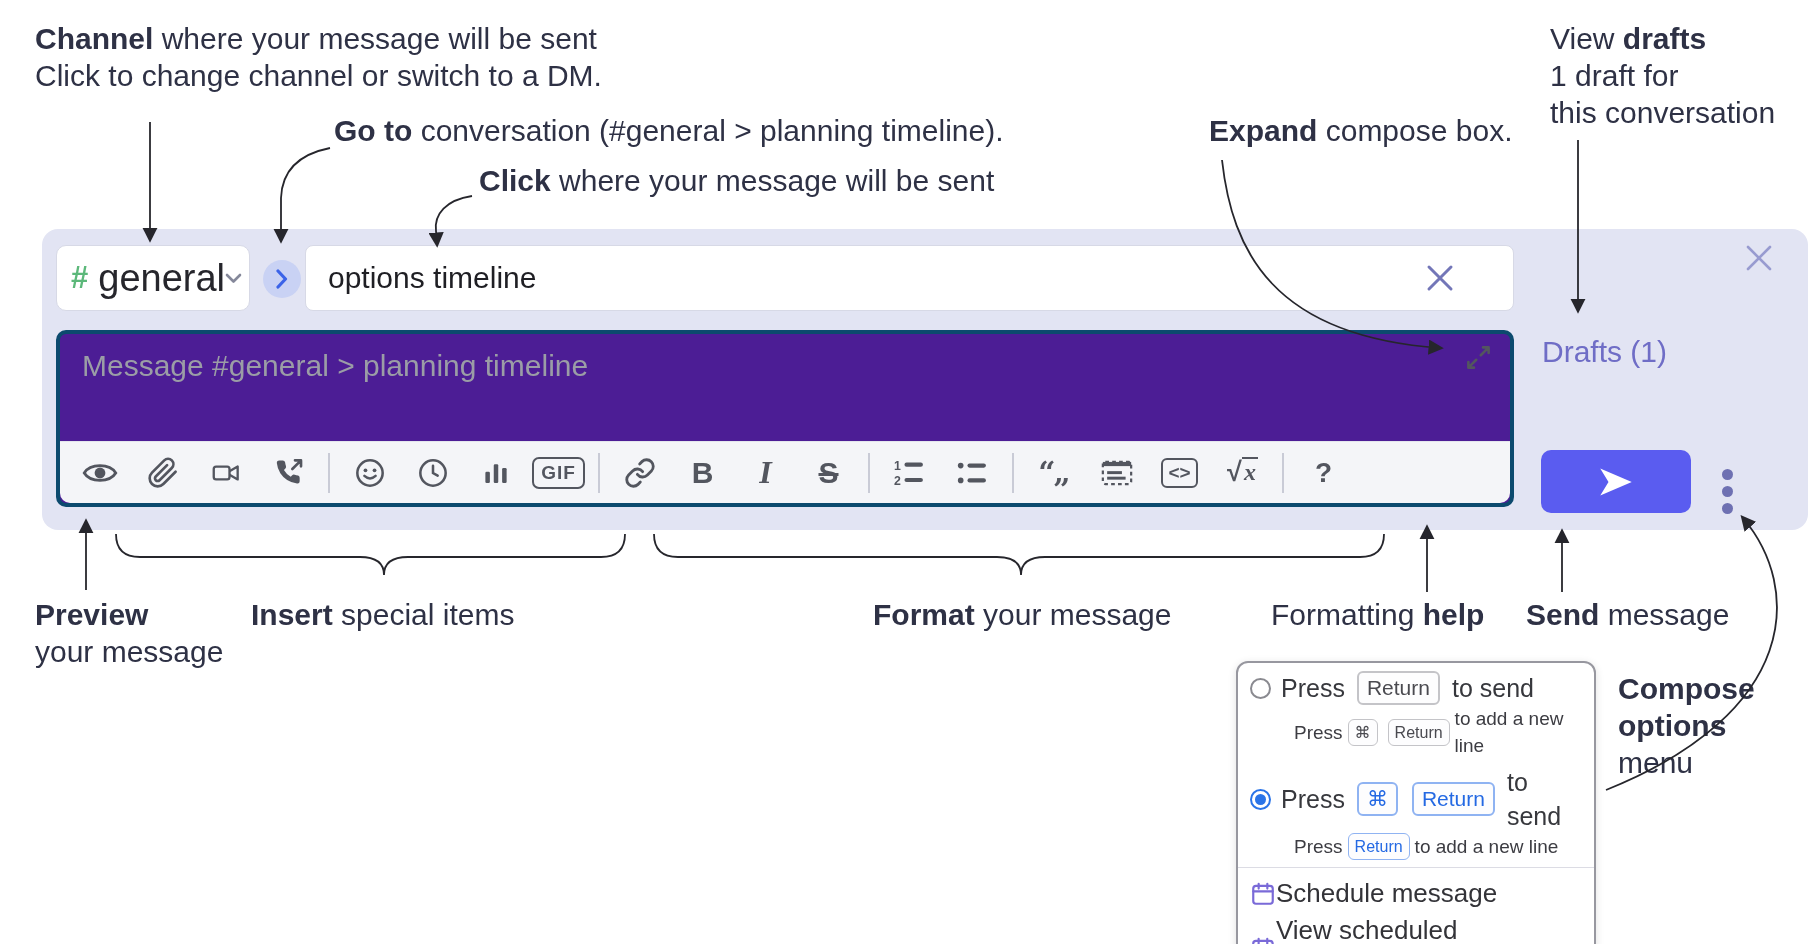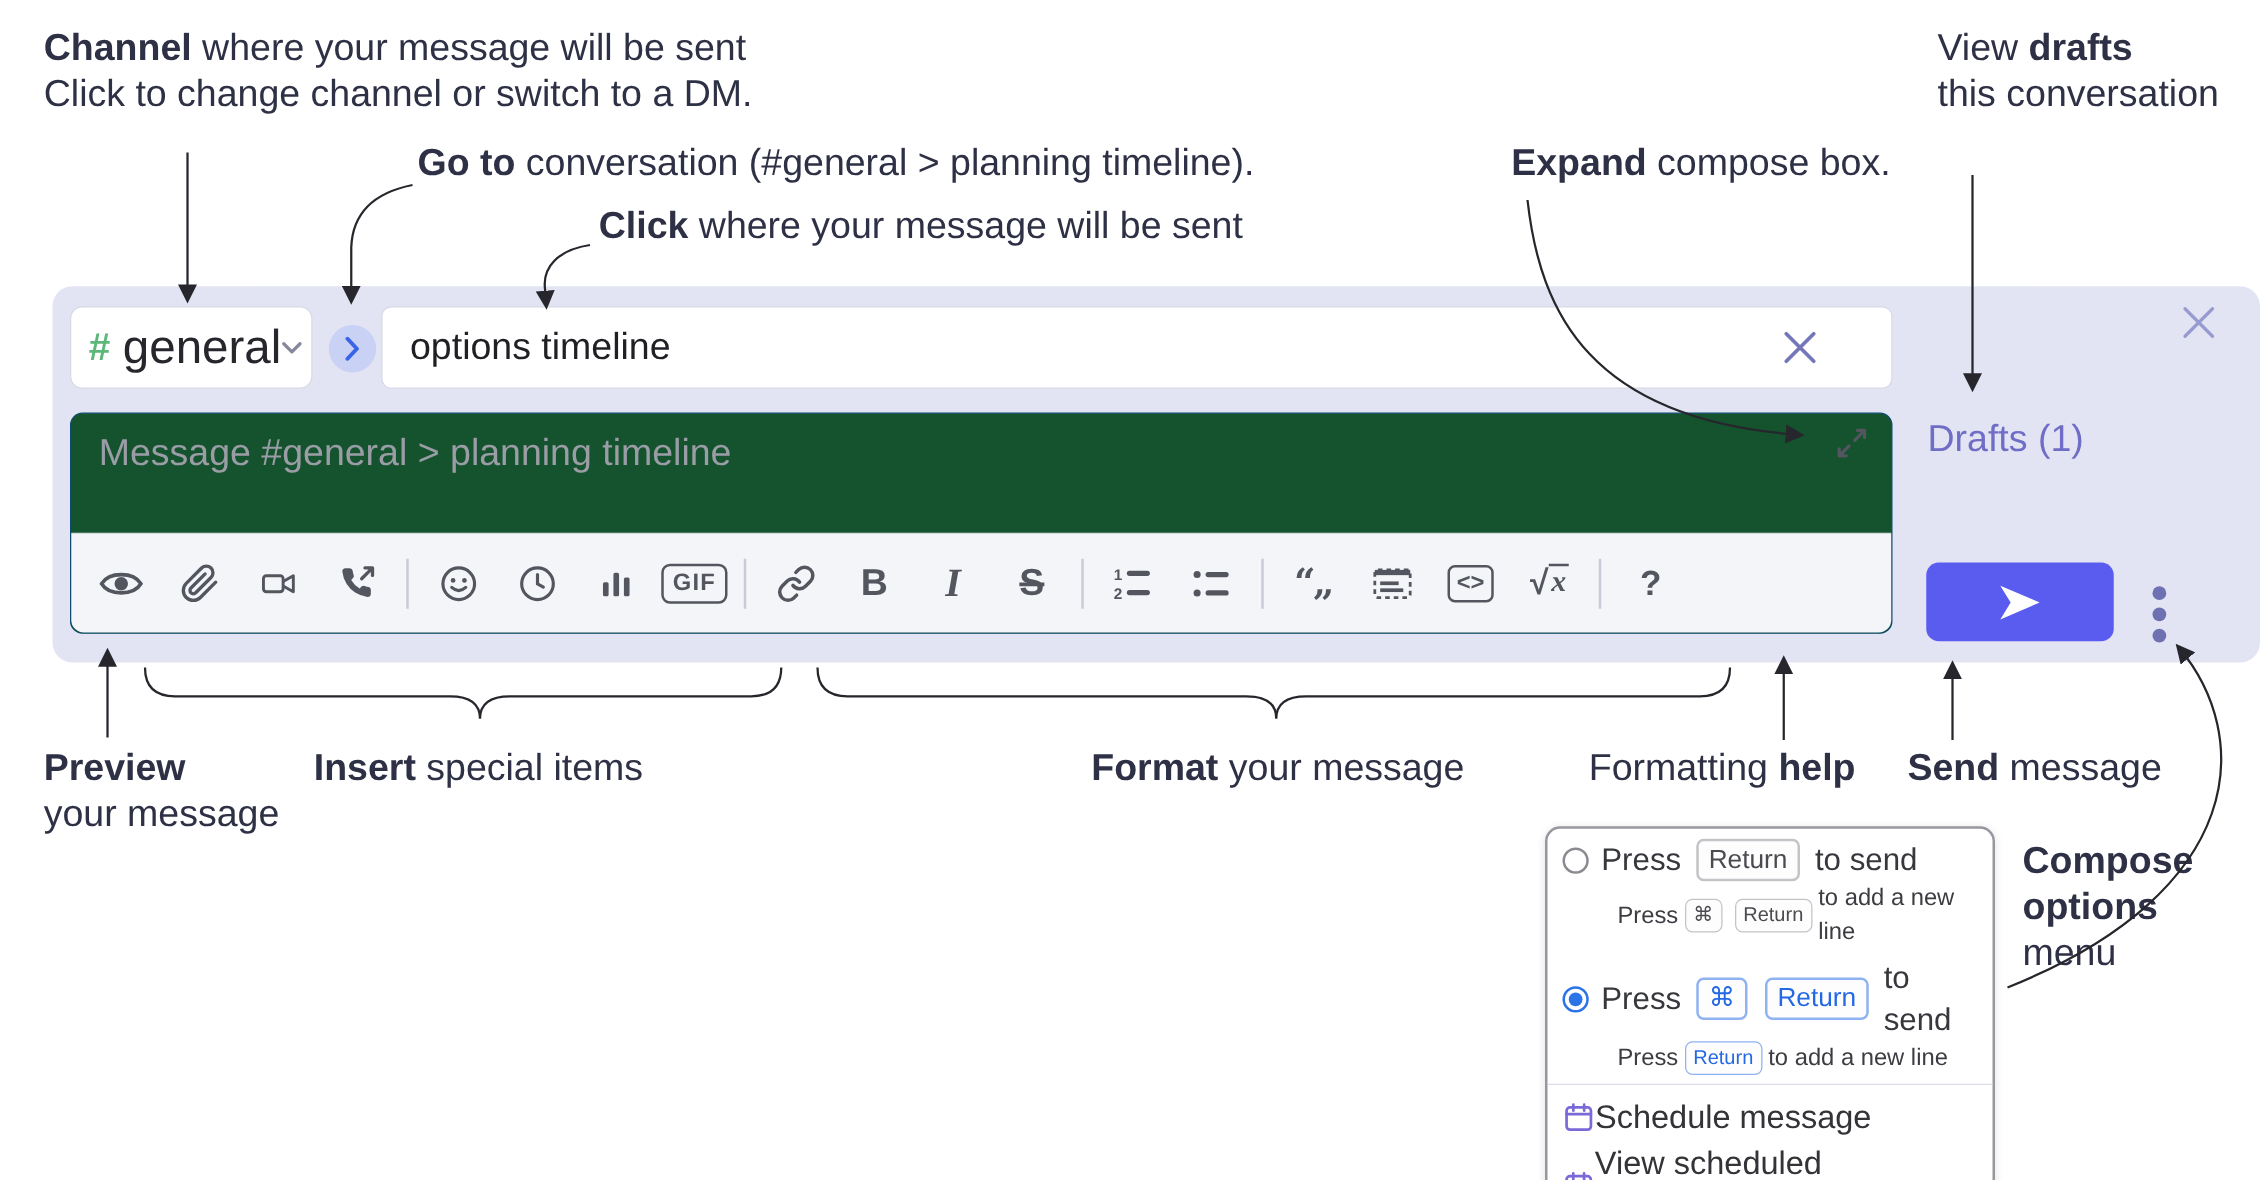--- a/index.html
+++ b/index.html
@@ -16,25 +16,25 @@
         border-radius:10px;display:flex;align-items:center;padding:0 14px;box-sizing:border-box;cursor:pointer;}
   .chip .hash{color:#5cb87a;font-weight:700;font-size:31px;}
   .chip .cname{font-size:38px;color:#26262c;margin-left:10px;}
   .chip .chev{margin-left:auto;display:flex;}
   .goto{position:absolute;left:221px;top:31px;width:38px;height:38px;border-radius:50%;background:#c9d2f4;
         display:flex;align-items:center;justify-content:center;cursor:pointer;}
   .topic{position:absolute;left:263px;top:16px;width:1209px;height:66px;background:#fff;border:1px solid #d7d9e6;
          border-radius:8px;display:flex;align-items:center;padding:0 22px;box-sizing:border-box;font-size:30px;color:#1f1f24;}
   .topic .clear{position:absolute;right:58px;top:17px;cursor:pointer;display:flex;}
   .close-x{position:absolute;left:1702px;top:14px;cursor:pointer;display:flex;}
-  .msgbox{position:absolute;left:14px;top:101px;width:1458px;height:177px;background:#14532d;border:1px solid #0c4a6e;
+  .msgbox{position:absolute;left:14px;top:101px;width:1458px;height:177px;background:#4c1d95;border:4px solid #0c4a6e;
           border-radius:10px;box-sizing:border-box;}
   .placeholder{position:absolute;left:22px;top:15px;font-size:30px;color:#9b9da6;}
   .expand{position:absolute;right:18px;top:10px;cursor:pointer;display:flex;}
-  .toolbar{position:absolute;left:0;bottom:0;width:100%;height:80px;background:#f4f5f8;border-top:1px solid #e4e6ee;
+  .toolbar{position:absolute;left:0;bottom:0;width:100%;height:62px;background:#f4f5f8;border-top:1px solid #e4e6ee;
            border-radius:0 0 10px 10px;display:flex;align-items:center;padding:3px 8px;box-sizing:border-box;}
   .tool{width:63px;height:48px;display:flex;align-items:center;justify-content:center;color:#53565f;cursor:pointer;flex:none;}
   .tdiv{width:2px;height:40px;background:#c9cbd6;margin:0 8px;flex:none;}
   .tglyph{font-size:30px;font-weight:700;color:#53565f;}
   .tglyph.i{font-family:"Liberation Serif",serif;font-style:italic;font-weight:600;font-size:32px;}
   .tglyph.s{text-decoration:line-through;font-weight:600;}
   .gifbox{border:2.5px solid #53565f;border-radius:7px;font-size:19px;font-weight:700;padding:3px 7px;letter-spacing:1px;color:#53565f;}
   .codebox{border:2.5px solid #53565f;border-radius:6px;font-size:19px;font-weight:700;padding:2px 5px;color:#53565f;}
   .quoteg{font-family:"DejaVu Serif",serif;font-weight:700;color:#53565f;font-size:30px;letter-spacing:-2px;}
   .sqrt{font-size:27px;font-weight:600;color:#53565f;display:flex;align-items:flex-start;}
@@ -72,20 +72,21 @@
     <b>Go to</b><span> conversation (#general &gt; planning timeline).</span>
   </div>
   <div class="ann" style="left:479px;top:162px">
     <b>Click</b><span> where your message will be sent</span>
   </div>
   <div class="ann" style="left:1209px;top:112px">
     <b>Expand</b><span> compose box.</span>
   </div>
   <div class="ann" style="left:1550px;top:20px">
     <div><span>View </span><b>drafts</b></div>
+    <div class="it">1 draft for</div>
     <div class="it">this conversation</div>
   </div>
   <div class="ann" style="left:35px;top:596px">
     <div><b>Preview</b></div>
     <div>your message</div>
   </div>
   <div class="ann" style="left:251px;top:596px">
     <b>Insert</b><span> special items</span>
   </div>
   <div class="ann" style="left:873px;top:596px">

